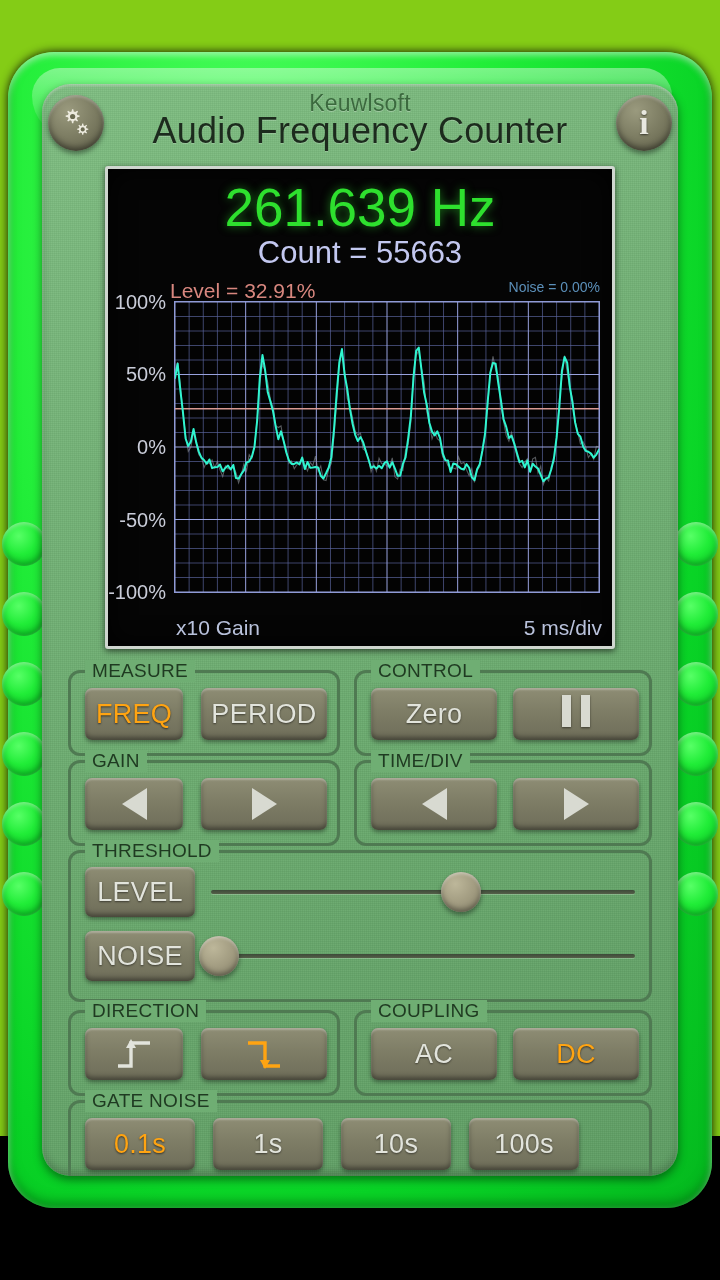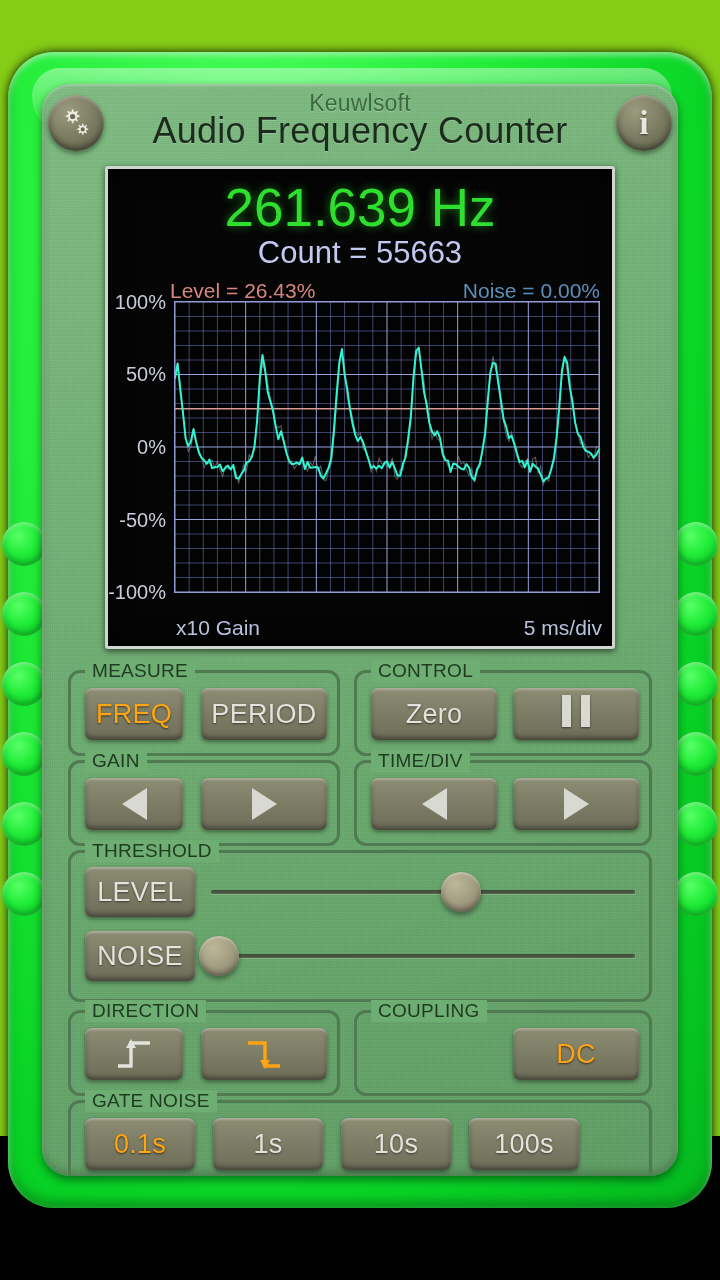--- a/index.html
+++ b/index.html
@@ -93,21 +93,21 @@
   }
   .count-readout {
     position:absolute; top:66px; left:0; width:100%; text-align:center;
     font-size:31px; color:#c3c8f0; white-space:nowrap;
   }
   .level-label {
     position:absolute; top:110px; left:62px; font-size:21px; color:#d8877f;
     white-space:nowrap;
   }
   .noise-label {
-    position:absolute; top:110px; right:12px; font-size:21px; color:#5b8fb9;
+    position:absolute; top:110px; right:12px; font-size:14px; color:#5b8fb9;
     white-space:nowrap;
   }
   .yaxis { position:absolute; left:0; top:132px; width:66px; height:300px; }
   .ytick {
     position:absolute; right:8px; font-size:20px; color:#c9ccd8;
     white-space:nowrap; transform:translateY(-50%);
   }
   .plot {
     position:absolute; left:66px; top:132px; width:426px; height:292px;
     background:#030303;
@@ -207,21 +207,21 @@
       <div class="brand">Keuwlsoft</div>
       <div class="title">Audio Frequency Counter</div>
       <div class="round-btn info">
         <span class="info-glyph">i</span>
       </div>
     </div>
 
     <div class="display">
       <div class="freq-readout">261.639 Hz</div>
       <div class="count-readout">Count = 55663</div>
-      <div class="level-label">Level = 26.43%</div>
+      <div class="level-label">Level = 32.91%</div>
       <div class="noise-label">Noise = 0.00%</div>
 
       <div class="yaxis">
         <div class="ytick" style="top:1px">100%</div>
         <div class="ytick" style="top:73px">50%</div>
         <div class="ytick" style="top:146px">0%</div>
         <div class="ytick" style="top:219px">-50%</div>
         <div class="ytick" style="top:291px">-100%</div>
       </div>
 
@@ -351,20 +351,21 @@
       <div class="btn" style="left:130px; top:15px; width:126px; height:52px;">
         <svg width="42" height="34" viewBox="0 0 42 34">
           <polyline points="5,6 22,6 22,29 37,29" fill="none" stroke="#ffa412" stroke-width="3.4"></polyline>
           <polygon points="22,32 17,23 27,23" fill="#ffa412"></polygon>
         </svg>
       </div>
     </div>
 
     <div class="group" style="left:312px; top:926px; width:298px; height:86px;">
       <span class="group-label">COUPLING</span>
+      <div class="btn" style="left:14px; top:15px; width:126px; height:52px;">AC</div>
       <div class="btn active" style="left:156px; top:15px; width:126px; height:52px;">DC</div>
     </div>
 
     <div class="group" style="left:26px; top:1016px; width:584px; height:86px;">
       <span class="group-label">GATE NOISE</span>
       <div class="btn active" style="left:14px; top:15px; width:110px; height:52px;">0.1s</div>
       <div class="btn" style="left:142px; top:15px; width:110px; height:52px;">1s</div>
       <div class="btn" style="left:270px; top:15px; width:110px; height:52px;">10s</div>
       <div class="btn" style="left:398px; top:15px; width:110px; height:52px;">100s</div>
     </div>

